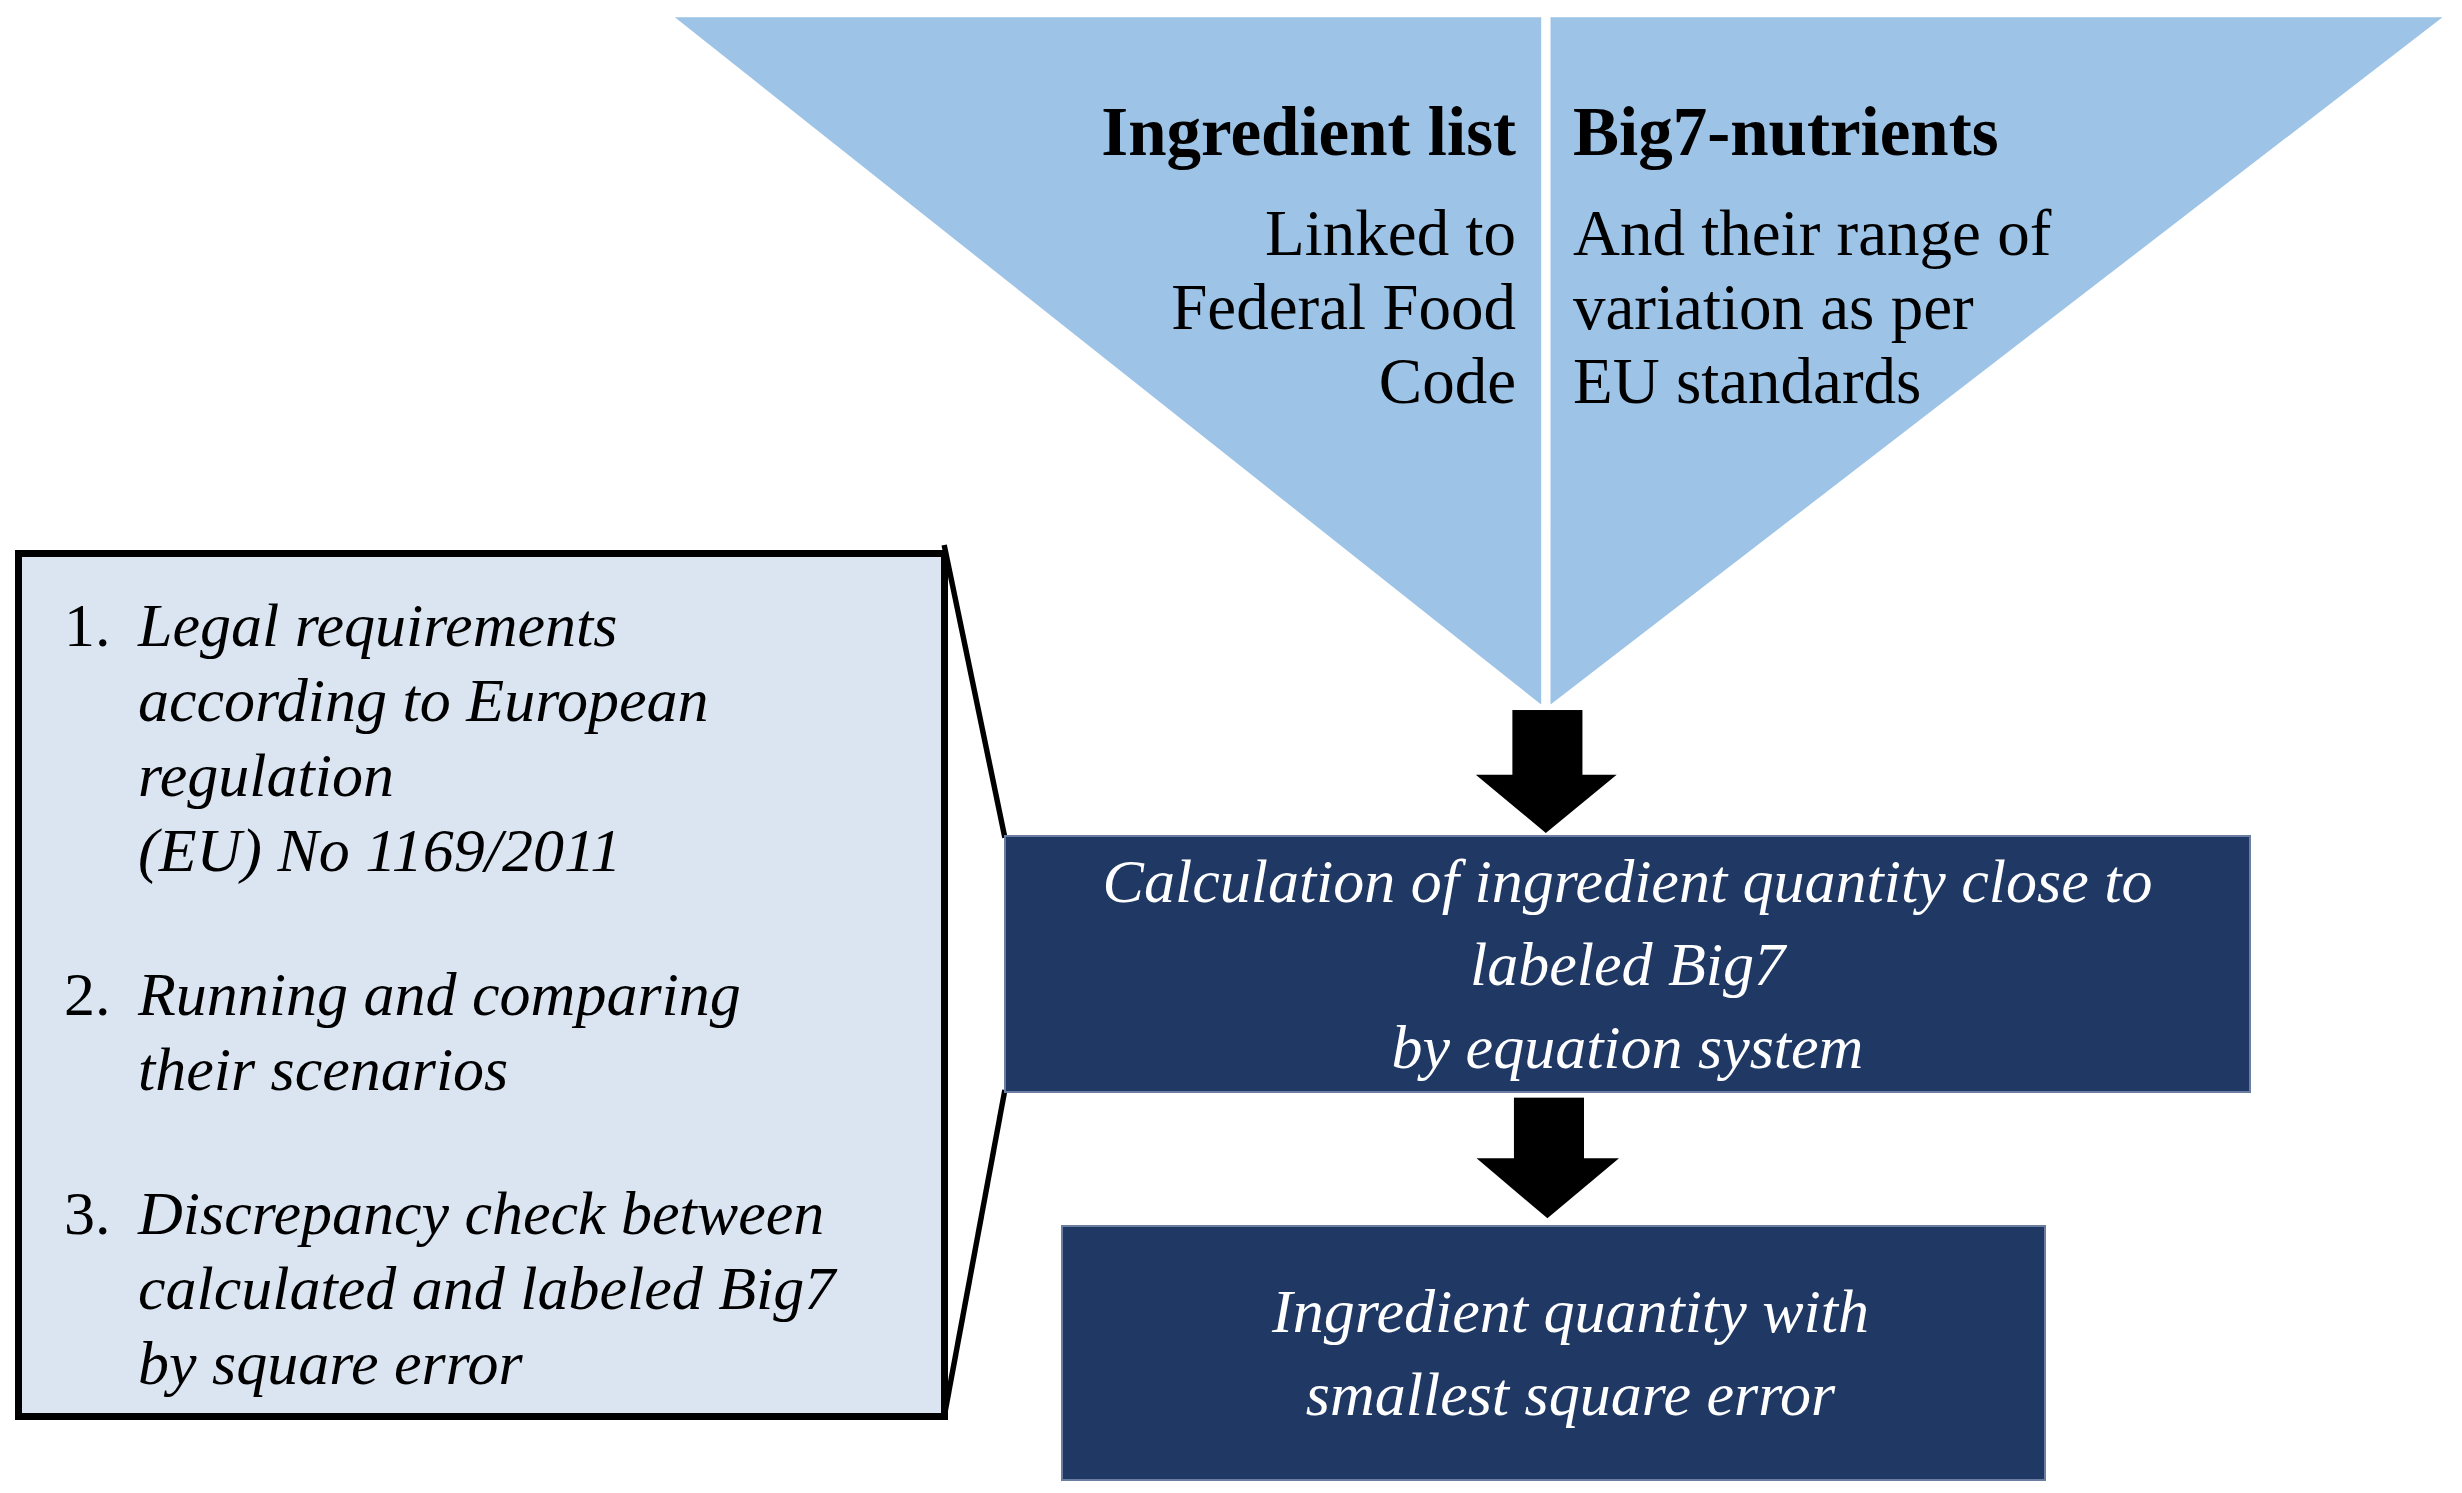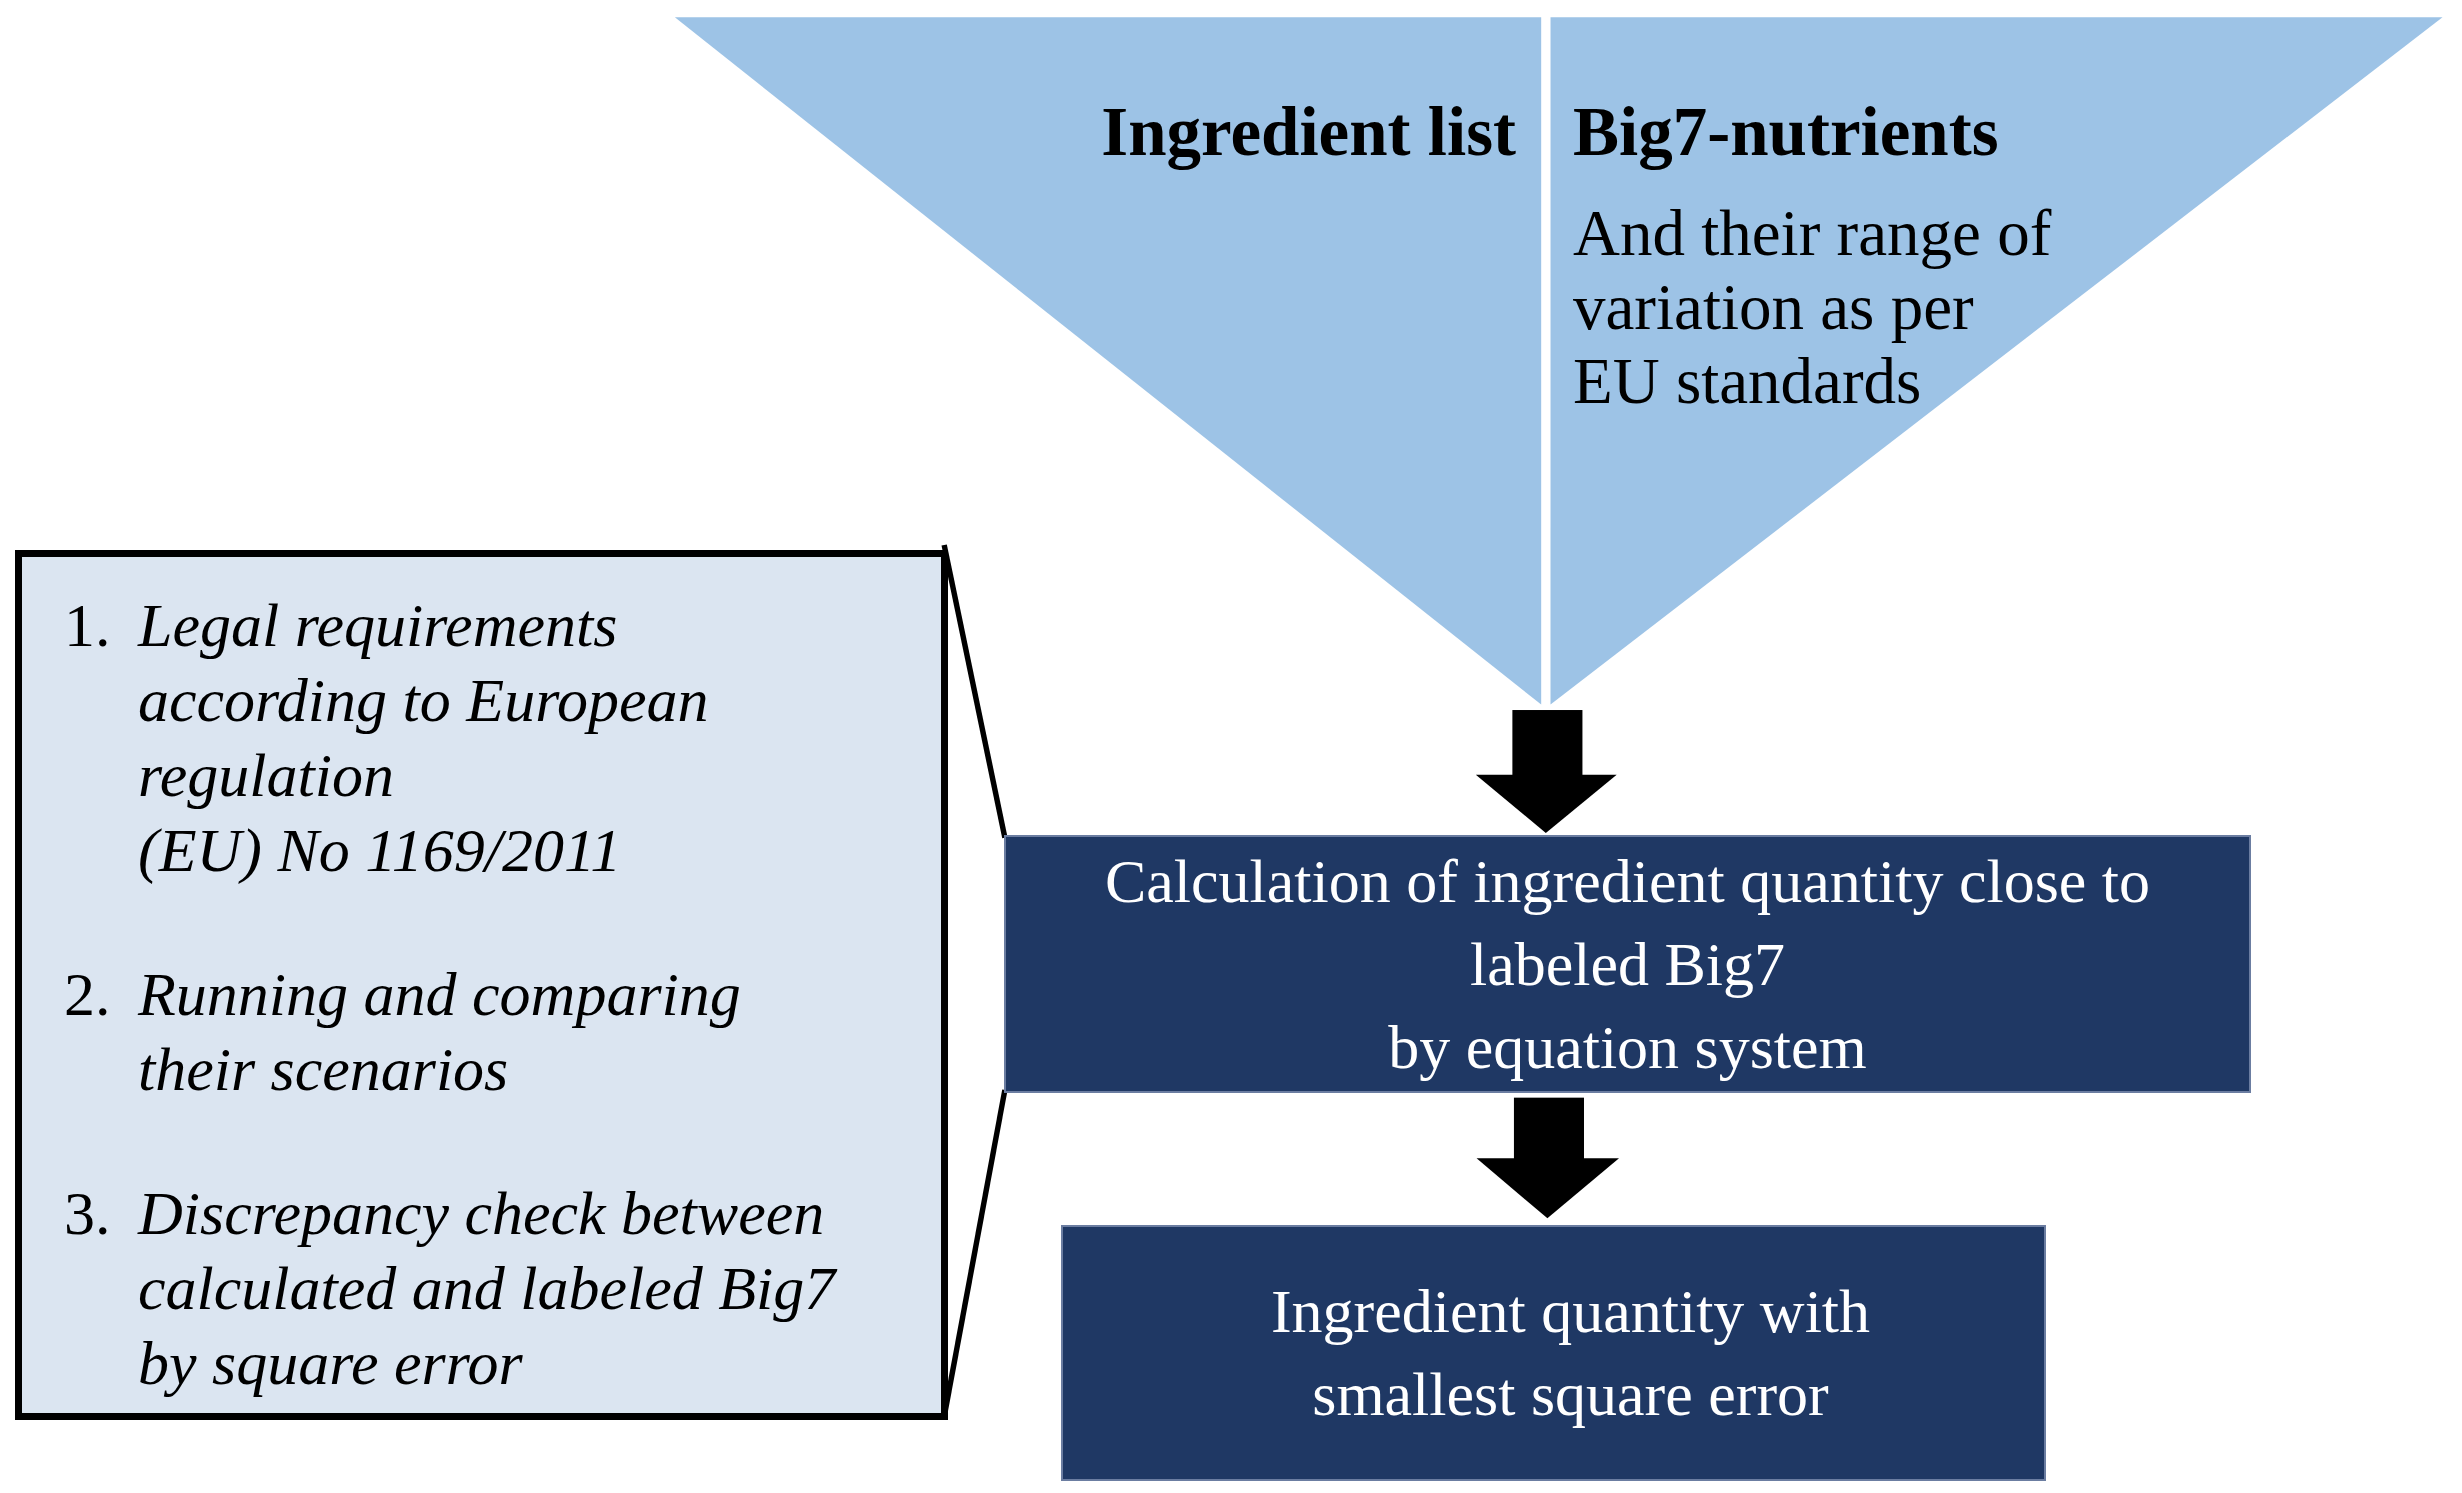--- a/index.html
+++ b/index.html
@@ -28,21 +28,21 @@
   .note-item{display:flex;font-size:62px;line-height:75px;margin-bottom:69px;}
   .note-item .num{flex:0 0 74px;}
   .note-item .txt{white-space:pre-line;font-style:italic;}
 
   
   .navy-box{box-sizing:border-box;background:var(--navy,#1F3864);
             border:2.3px solid #6b7da1;color:#fff;display:flex;
             align-items:center;justify-content:center;text-align:center;}
   #process-box-1{left:1004px;top:835px;width:1247px;height:258px;}
   #process-box-2{left:1061px;top:1225px;width:985px;height:256px;padding-left:34px;}
-  .navy-text{font-size:62px;line-height:83px;white-space:pre-line;}
+  .navy-text{font-size:62px;line-height:83px;white-space:pre-line;font-style:italic;}
 </style>
 </head>
 <body>
 
 <div id="stage">
 
   <svg id="shapes" width="2462" height="1494" viewBox="0 0 3163 1919">
 
     <polygon class="tri" points="867,22 1980,22 1980,905"></polygon>
     <polygon class="tri" points="1992,22 3138,22 1992,905"></polygon>
@@ -55,20 +55,23 @@
       <polygon class="arrow-shape" points="1896,995 2077,995 1986,1070"></polygon>
     </g>
 
     <g>
       <rect class="arrow-shape" x="1945" y="1410" width="90" height="81"></rect>
       <polygon class="arrow-shape" points="1897,1488 2080,1488 1988,1565"></polygon>
     </g>
   </svg>
 
   <div class="overlay f-title" id="funnel-left-title">Ingredient list</div>
+  <div class="overlay f-sub" id="funnel-left-sub">Linked to
+Federal Food
+Code</div>
 
   <div class="overlay f-title" id="funnel-right-title">Big7-nutrients</div>
   <div class="overlay f-sub" id="funnel-right-sub">And their range of
 variation as per
 EU standards</div>
 
   <div class="overlay" id="note-box">
     <div class="note-item">
       <span class="num">1.</span>
       <span class="txt">Legal requirements

